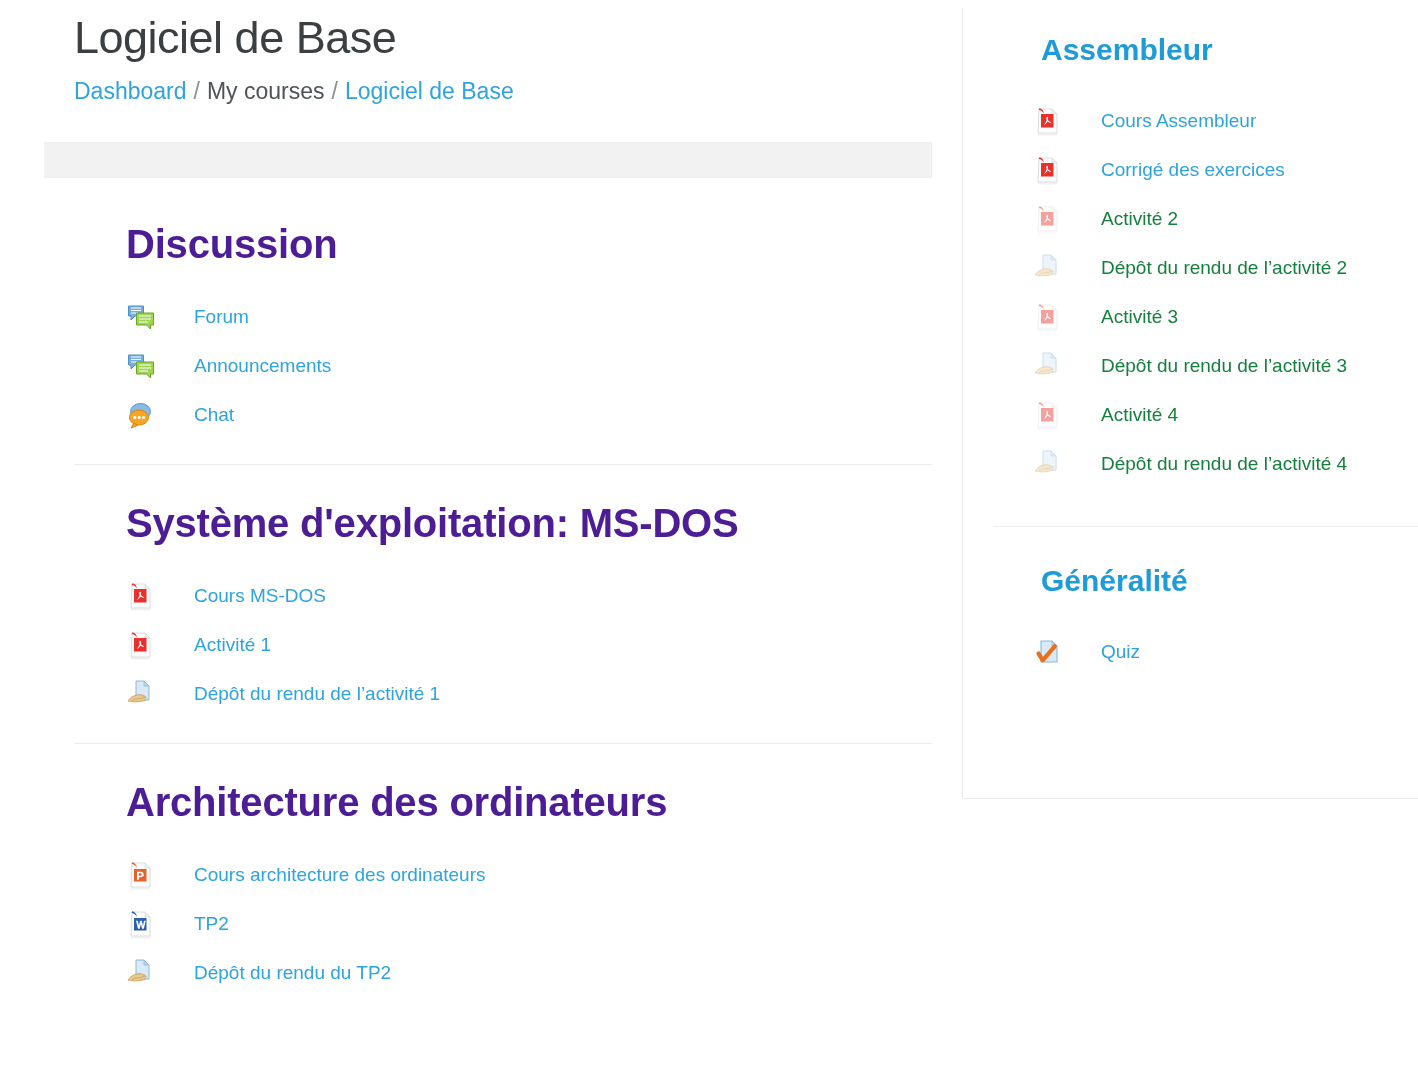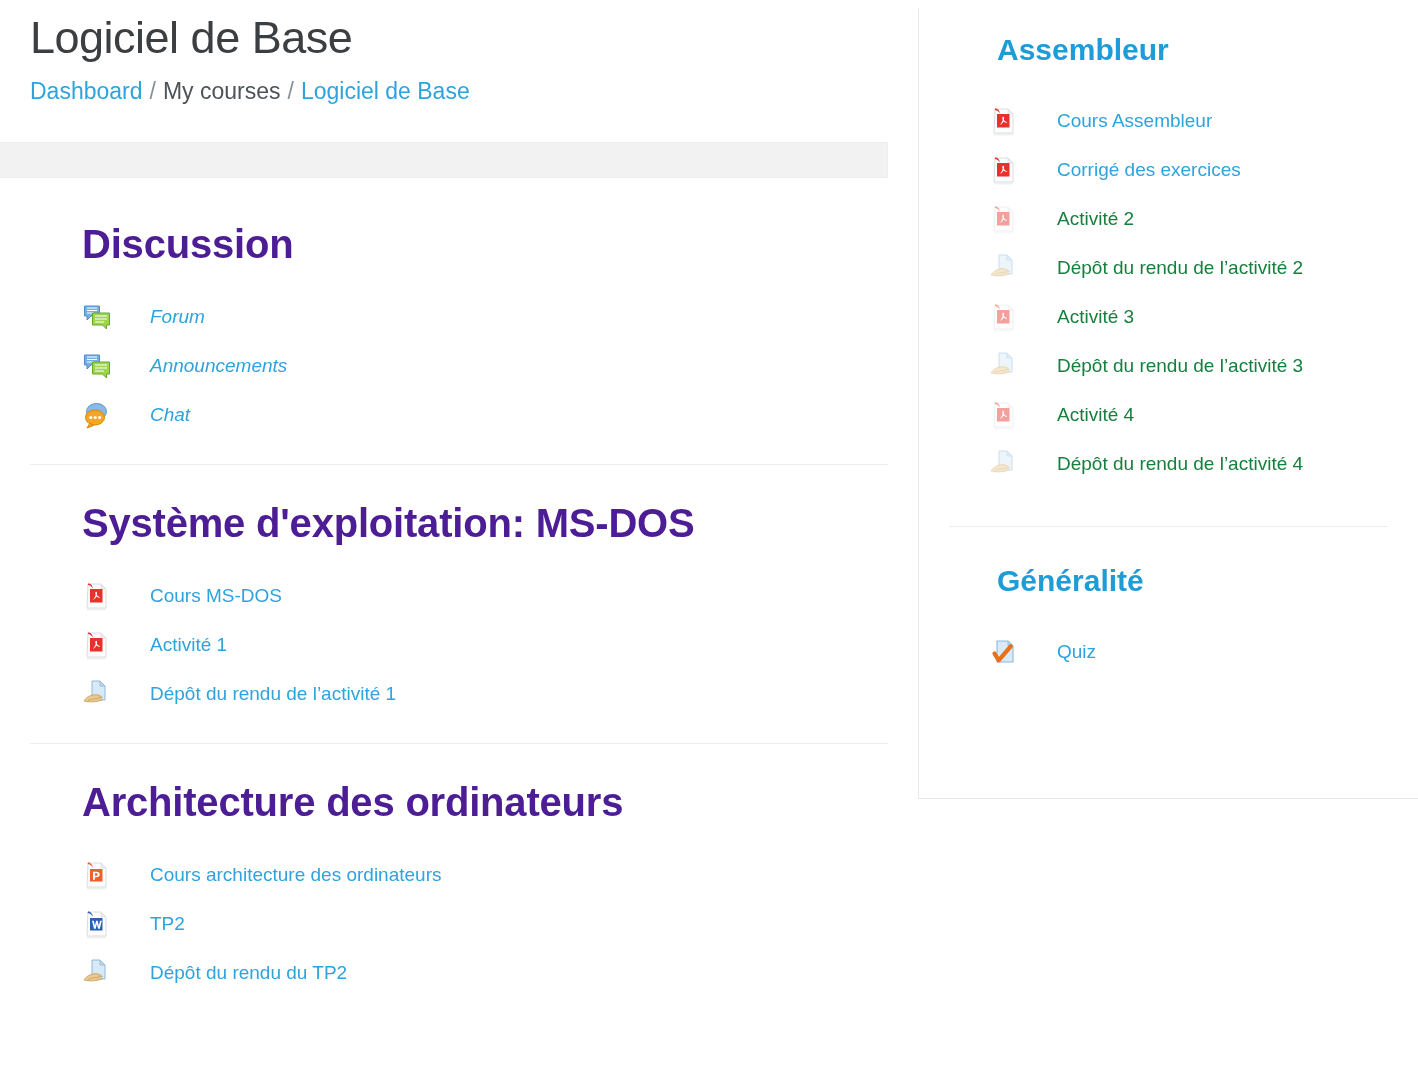--- a/index.html
+++ b/index.html
@@ -8,21 +8,21 @@
     width: 1418px;
     height: 1075px;
     background: #ffffff;
     font-family: "Liberation Sans", sans-serif;
     color: #4d5357;
     overflow: hidden;
     position: relative;
   }
 
   
-  .page { position: relative; width: 1374px; height: 1075px; }
+  .page { position: relative; width: 1374px; height: 1075px; margin-left: 44px; }
 
   .main-col {
     position: absolute;
     left: 0; top: 0;
     width: 888px;
   }
 
   .side-col {
     position: absolute;
     left: 918px; top: 8px;
@@ -137,21 +137,21 @@
     <div class="breadcrumb">
       <a href="#" class="crumb-link">Dashboard</a><span class="crumb-sep">/</span><span class="crumb-plain">My courses</span><span class="crumb-sep">/</span><a href="#" class="crumb-link">Logiciel de Base</a>
     </div>
 
     <div class="gray-bar"></div>
 
     <div id="main-sections">
         <div class="section">
           <div class="section-inner" style="padding-top: 46px;">
             <h2 class="section-title">Discussion</h2>
-            <ul class="activity-list" style="margin-top: 28px; padding-bottom: 25px; font-style: italic;">
+            <ul class="activity-list" style="margin-top: 28px; padding-bottom: 25px;">
               <li class="activity">
                 <span class="icon">
                   <svg viewBox="0 0 30 30">
       <path d="M2.5 4 h15 v10 h-8.5 l-4 4 v-4 h-2.5 z" fill="#77aee0" stroke="#4f8ec6" stroke-width="1" stroke-linejoin="round"></path>
       <path d="M5 6 h10 M5 8.5 h10 M5 11 h7" stroke="#ffffff" stroke-width="1.1"></path>
       <path d="M10.5 11 h17 v12 h-3 v4 l-4 -4 h-10 z" fill="#9fd54f" stroke="#68a62a" stroke-width="1" stroke-linejoin="round"></path>
       <path d="M13 14 h12 M13 17 h12 M13 20 h9" stroke="#ffffff" stroke-width="1.2"></path>
     </svg>
                 </span>
                 <a href="#" class="a-label">Forum</a>

